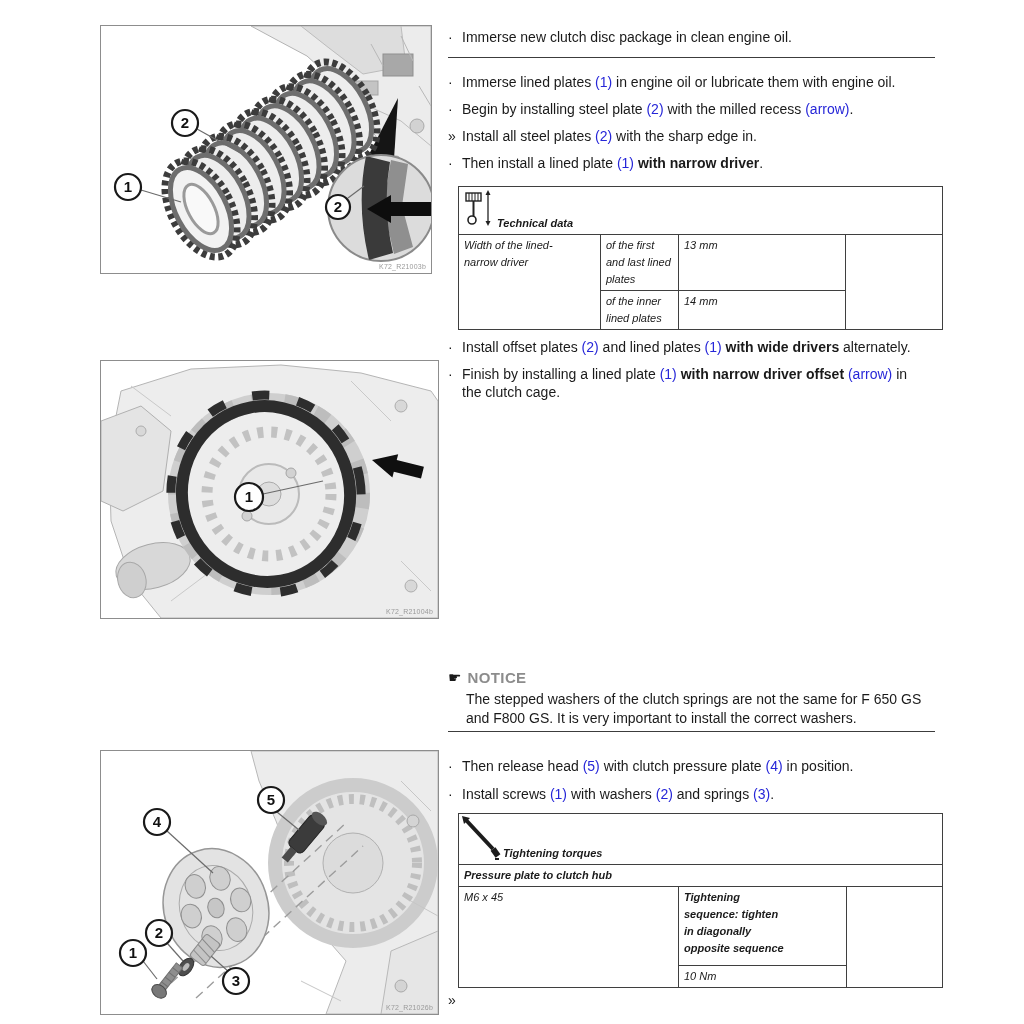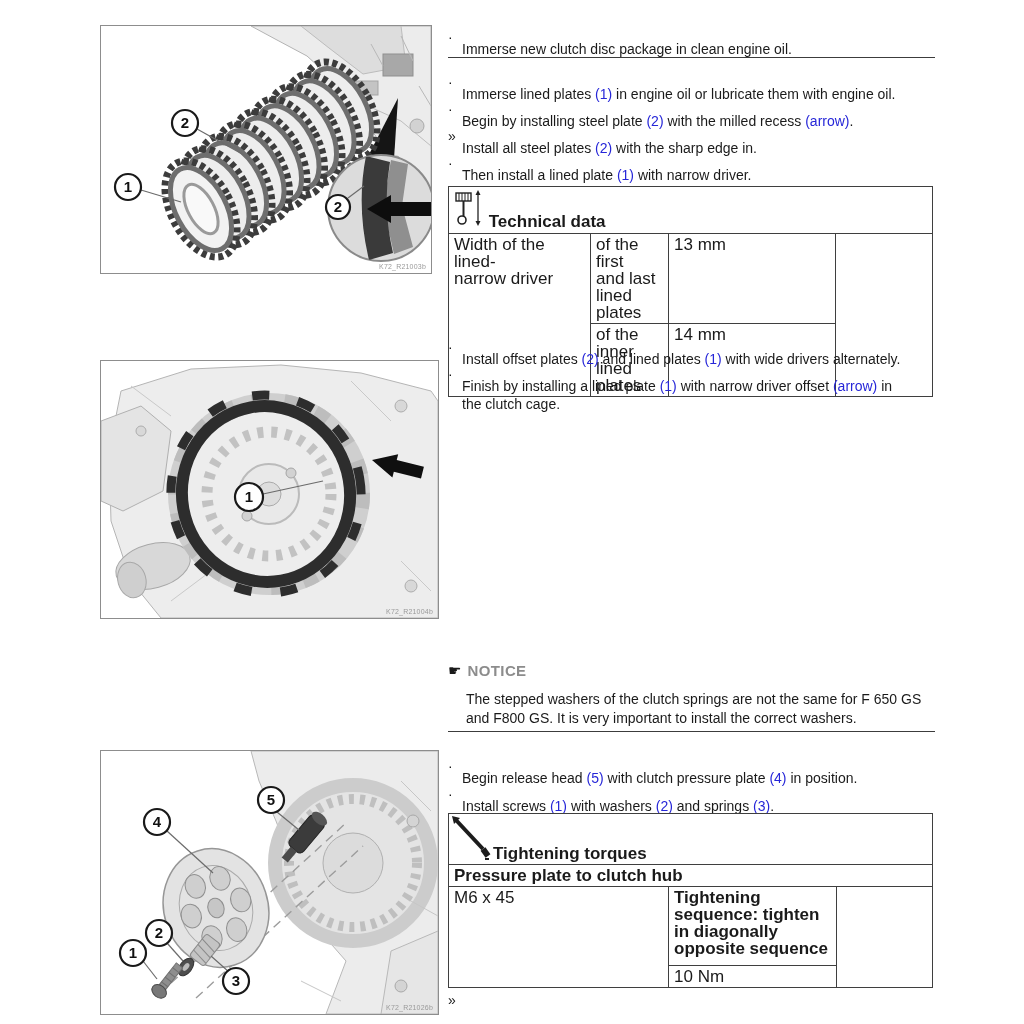--- a/index.html
+++ b/index.html
@@ -13,30 +13,30 @@
   #fig2{left:100px;top:360px;width:337px;height:257px;}
   #fig3{left:100px;top:750px;width:337px;height:263px;}
   .figcap{position:absolute;right:5px;bottom:3px;font-size:7px;color:#9a9a9a;letter-spacing:.2px;}
   .co circle{fill:#fff;stroke:#191919;stroke-width:2.2px;}
   .co text{font-family:"Liberation Sans",sans-serif;font-size:15px;font-weight:bold;fill:#111;text-anchor:middle;}
   .ld{stroke:#6b6b6b;stroke-width:1.2px;fill:none;}
   
   .rcol{position:absolute;left:448px;top:0;width:505px;height:1024px;}
   .step{position:absolute;left:0;display:flex;font-size:14px;line-height:18px;width:505px;}
   .step .mk{width:14px;flex:none;color:#1a1a1a;}
-  .step .txt{white-space:pre-line;margin-top:12px;}
+  .step .txt{white-space:pre-line;}
   .ref{color:#2626d8;}
-  .b{font-weight:normal;}
+  .b{font-weight:bold;}
   .rule{position:absolute;left:0;width:487px;border-top:1.6px solid #3c3c3c;height:0;}
   .heading{position:absolute;left:0;font-size:16px;font-weight:bold;color:#1414cf;}
-  .notice-line{position:absolute;left:0;font-size:15px;font-weight:bold;color:#8c8c8c;letter-spacing:.4px;}
+  .notice-line{position:absolute;left:0;font-size:15px;font-weight:bold;color:#8c8c8c;letter-spacing:.4px;margin-top:7px;}
   .notice-line .hand{color:#1a1a1a;font-family:"DejaVu Sans",sans-serif;margin-right:6px;letter-spacing:0;}
   .notice-body{position:absolute;left:18px;font-size:14px;line-height:19px;white-space:pre-line;}
   
-  table.man{position:absolute;left:0;border-collapse:collapse;table-layout:fixed;font-size:17px;line-height:17px;}
+  table.man{position:absolute;left:10px;border-collapse:collapse;table-layout:fixed;font-size:11px;line-height:17px;font-style:italic;}
   table.man td{border:1px solid #3f3f3f;vertical-align:top;padding:2px 5px;}
   td.hdr{position:relative;}
   .pre{white-space:pre-line;}
   .tbold{font-weight:bold;}
   #techtable{top:186px;width:484px;}
   #torquetable{top:813px;width:484px;}
   .icon-slot{display:inline-block;vertical-align:bottom;}
 </style>
 </head>
 <body>
@@ -342,21 +342,21 @@
   <div class="notice-line" style="top:662px">
     <span class="hand">☛</span><span>NOTICE</span>
   </div>
   <div class="notice-body" style="top:690px">The stepped washers of the clutch springs are not the same for F 650 GS
 and F800 GS. It is very important to install the correct washers.</div>
 
   <div class="rule" style="top:731px"></div>
 
   <div class="step" style="top:757px">
     <span class="mk">·</span>
-    <span class="txt"><span>Begin release head </span><span class="ref">(5)</span><span> with clutch pressure plate </span><span class="ref">(4)</span><span> in position.</span></span>
+    <span class="txt"><span>Then release head </span><span class="ref">(5)</span><span> with clutch pressure plate </span><span class="ref">(4)</span><span> in position.</span></span>
   </div>
   <div class="step" style="top:785px">
     <span class="mk">·</span>
     <span class="txt"><span>Install screws </span><span class="ref">(1)</span><span> with washers </span><span class="ref">(2)</span><span> and springs </span><span class="ref">(3)</span><span>.</span></span>
   </div>
 
   <table class="man" id="torquetable">
     <colgroup>
         <col style="width:220px">
         <col style="width:168px">

